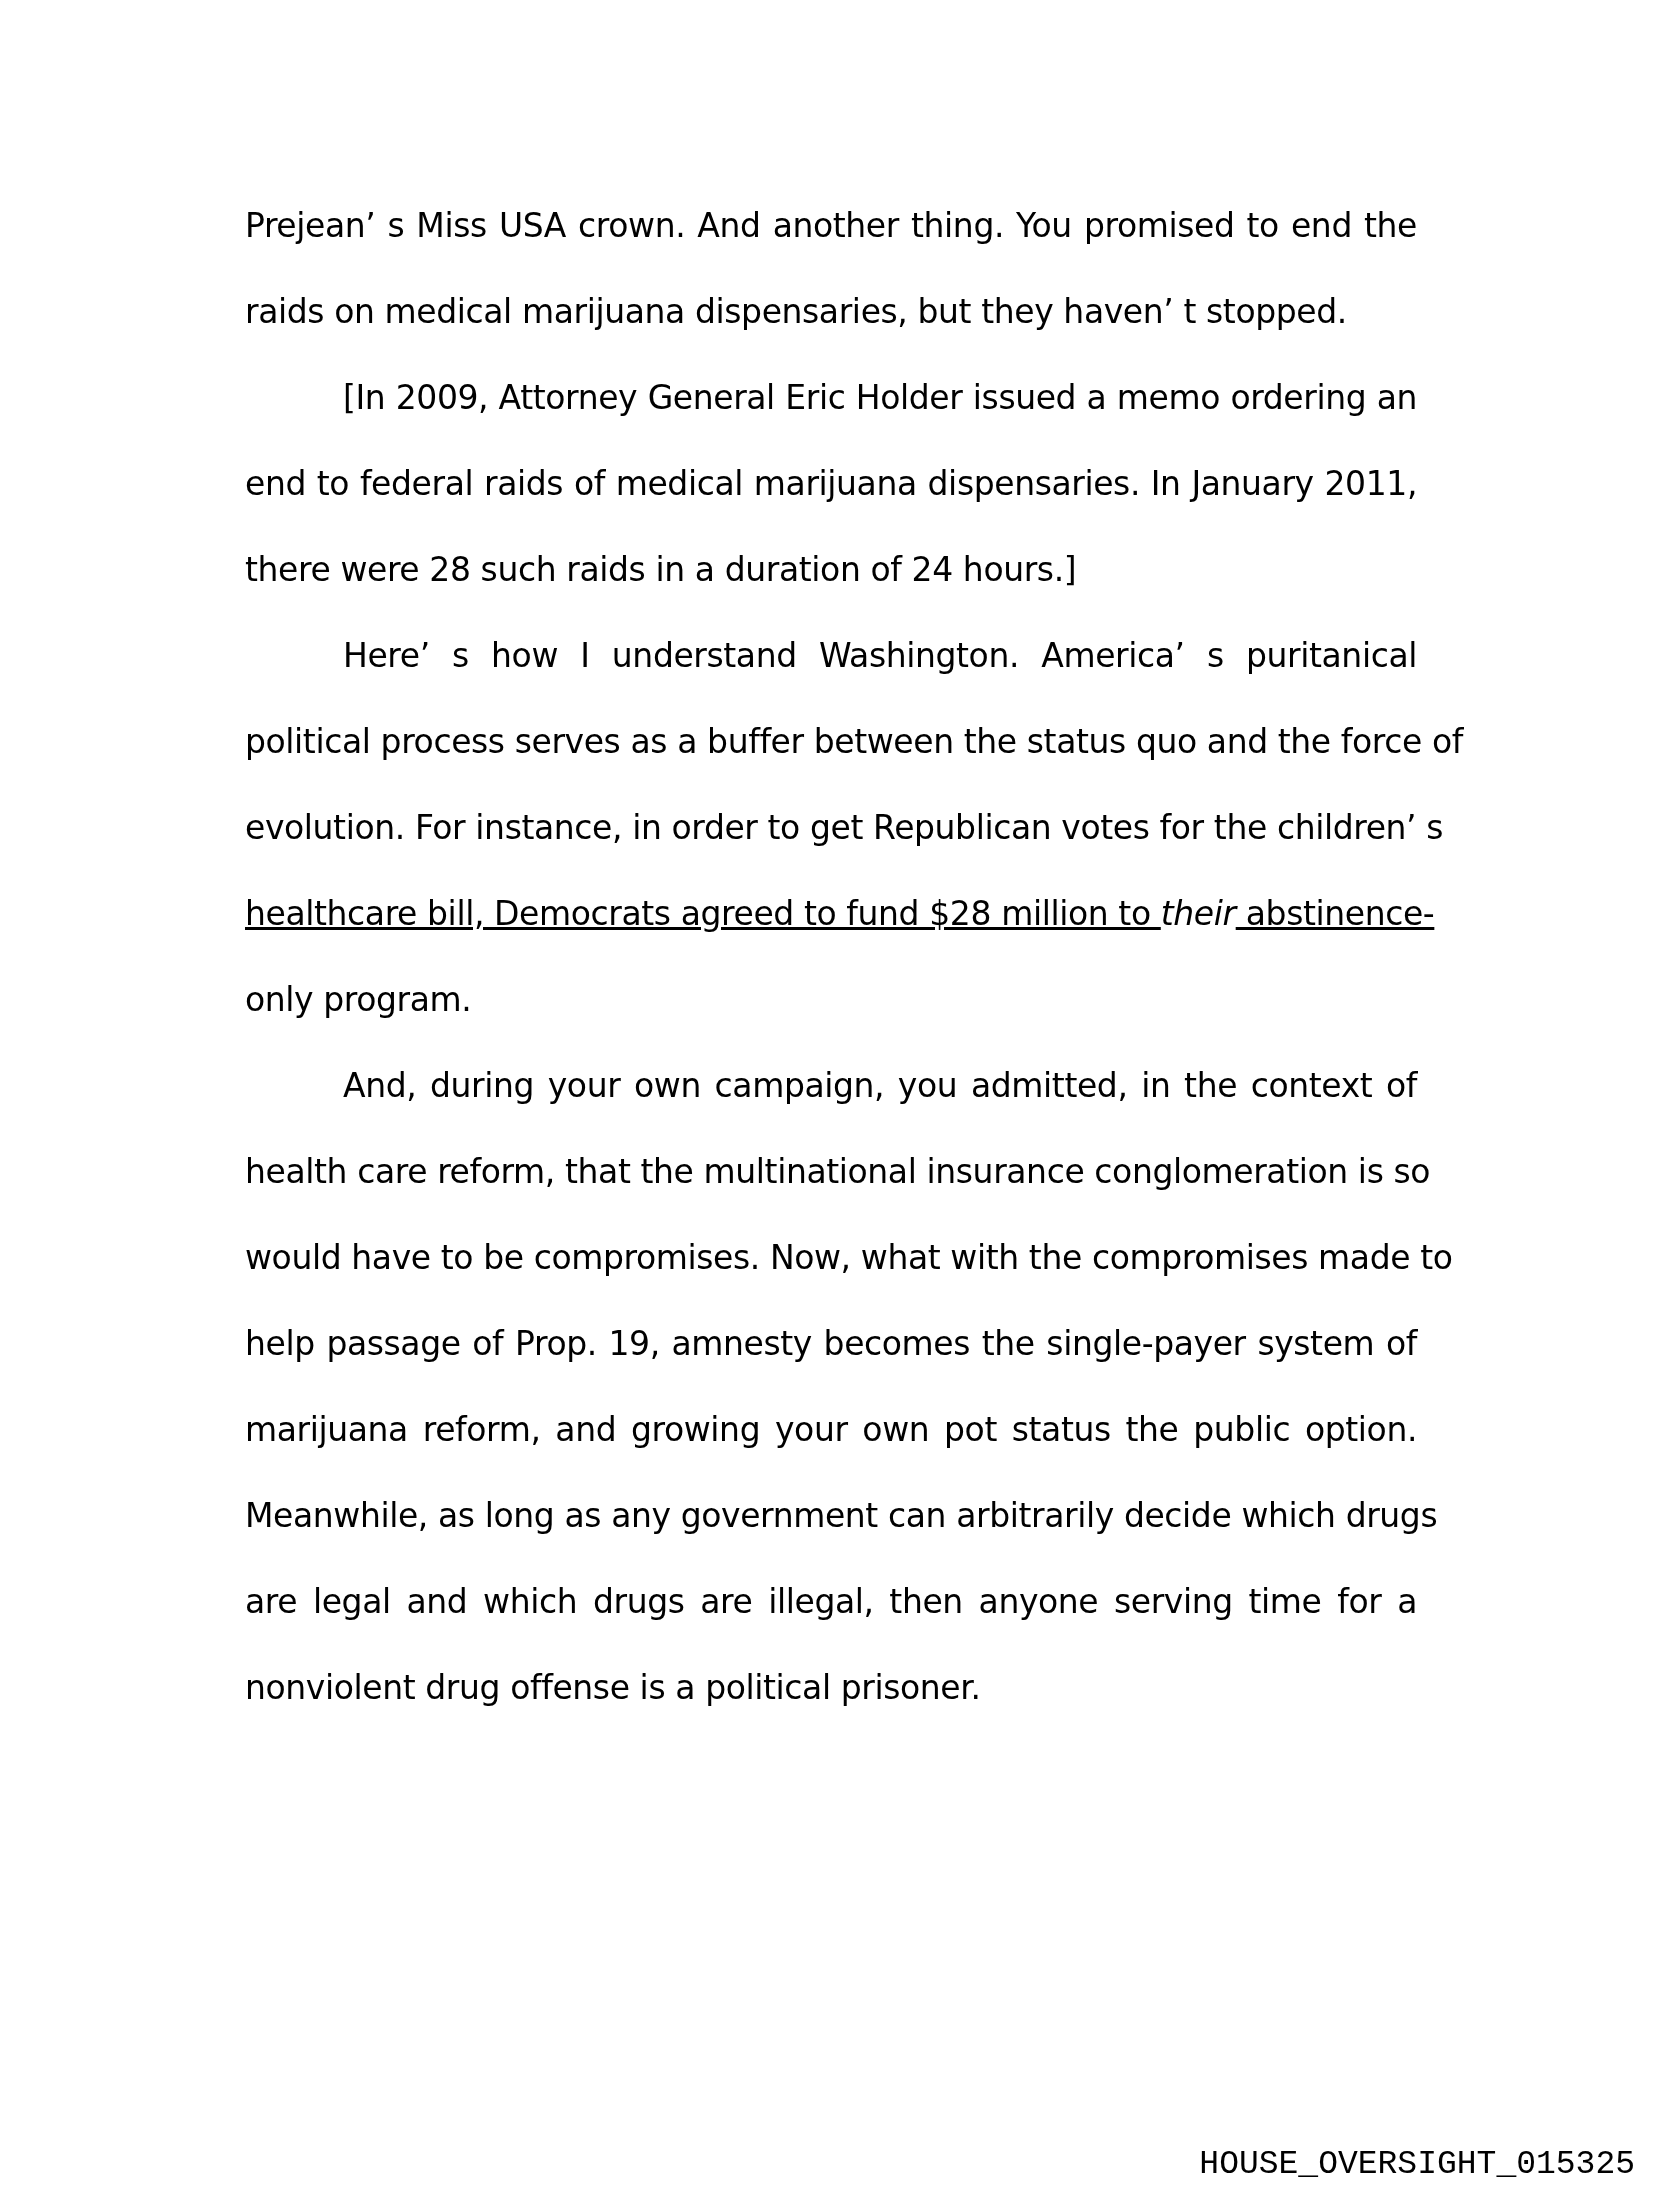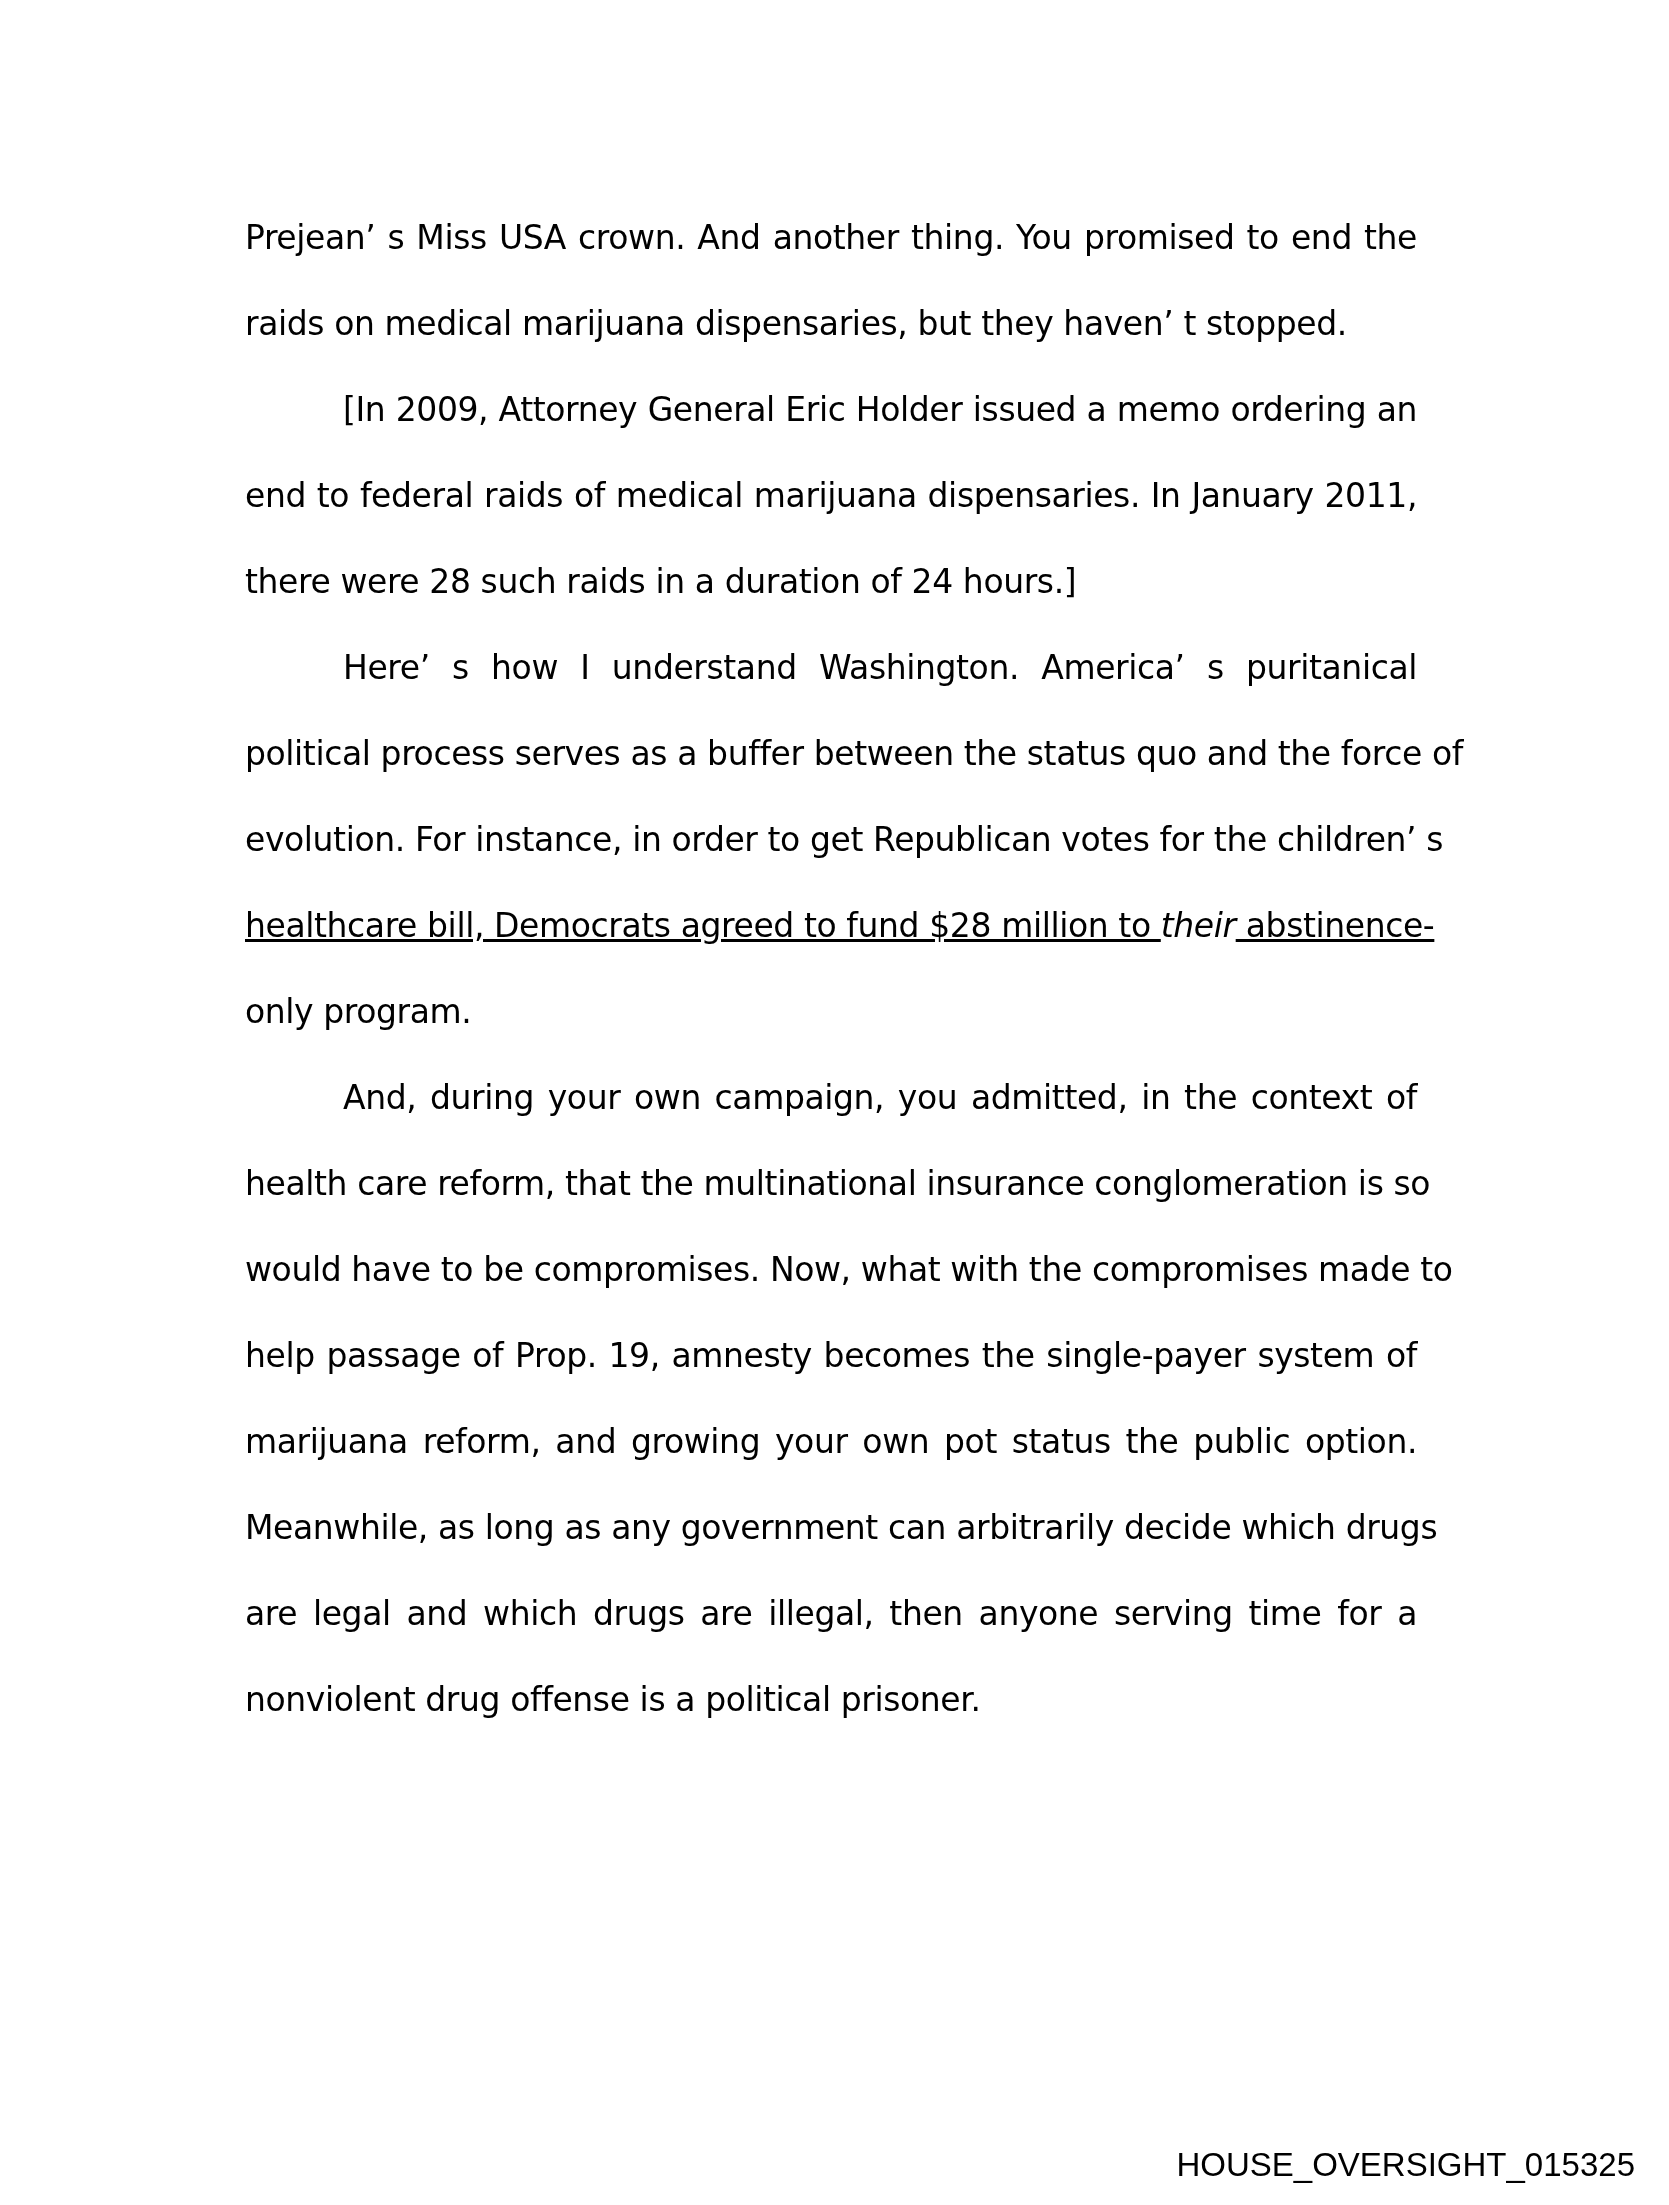--- a/index.html
+++ b/index.html
@@ -10,21 +10,21 @@
   body {
     width: 1669px;
     height: 2205px;
     position: relative;
     overflow: hidden;
     color: #000000;
   }
   .page {
     position: absolute;
     left: 245px;
-    top: 195px;
+    top: 183px;
     width: 1172px;
     font-family: "DejaVu Sans", "Liberation Sans", sans-serif;
     font-size: 33px;
     line-height: 86px;
     text-align: justify;
     letter-spacing: -0.4px;
   }
   .para {
     margin: 0;
     padding: 0;
@@ -39,21 +39,21 @@
     white-space: nowrap;
   }
   .para .line.last {
     text-align-last: left;
   }
   .para .line span { white-space: pre; text-decoration: underline; }
   .footer-id {
     position: absolute;
     right: 34px;
     top: 2146px;
-    font-family: Liberation Sans, sans-serif;
+    font-family: Liberation Mono, monospace;
     font-size: 33px;
     letter-spacing: 0px;
     color: #000000;
   }
   em { font-style: italic; }
 </style>
 </head>
 <body>
 
 <div class="page">

